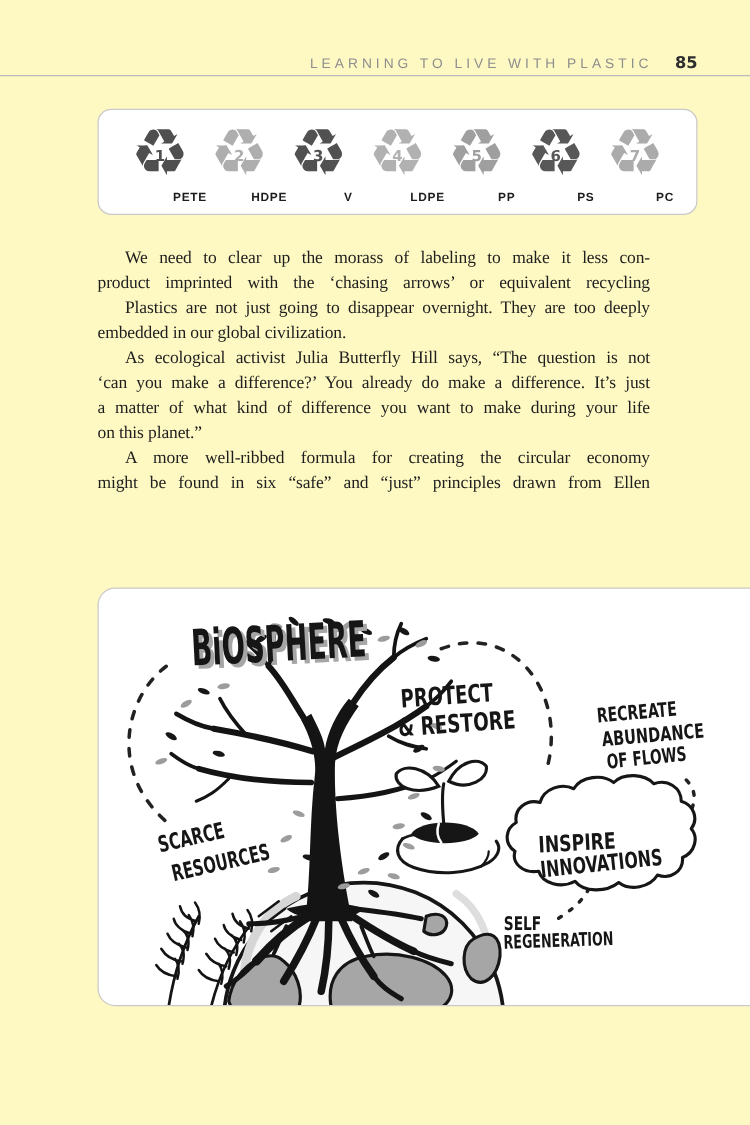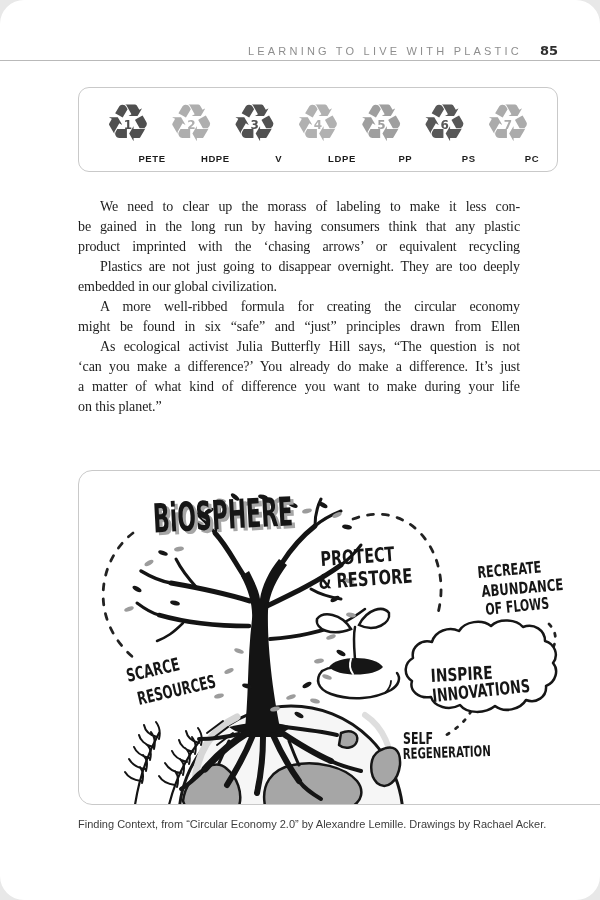--- a/index.html
+++ b/index.html
@@ -1,17 +1,17 @@
 <!DOCTYPE html>
 <html><head>
 <meta charset="utf-8">
 <style>
   html,body{margin:0;padding:0;background:#e8e8e8;}
-  .page{position:relative;width:600px;height:900px;background:#ffffff;overflow:hidden;
-        font-family:"Liberation Serif",serif;margin:0 auto;border-radius:24px;}
+  .page{position:relative;width:600px;height:900px;background:#fef9c3;overflow:hidden;
+        font-family:"Liberation Serif",serif;margin:0 auto;}
   
   .page-header{position:absolute;top:43px;right:42px;display:flex;align-items:baseline;gap:18px;}
   .running-head{font-family:"Liberation Sans",sans-serif;font-size:11px;letter-spacing:3.2px;
                 color:#8e8e8e;font-weight:400;}
   .page-num{font-family:"DejaVu Sans",sans-serif;font-size:13px;font-weight:600;color:#2e2e2e;text-align:right;}
   .header-rule{position:absolute;top:60px;left:0;width:600px;height:0;border-top:1px solid #b9b9b9;}
   
   .recycle-box{position:absolute;left:78px;top:87px;width:480px;height:85px;box-sizing:border-box;
                border:1.5px solid #c9c9c9;border-radius:11px;display:flex;justify-content:space-between;
                align-items:flex-start;padding:8px 20px 0 20px;background:#fff;}
@@ -97,36 +97,35 @@
         <span class="r-sym">♻</span>
         <span class="r-num">7</span>
       </div>
       <div class="r-label">PC</div>
     </div>
   </div>
 
   <main class="body-text">
     <div class="para">
       <div class="line first">We need to clear up the morass of labeling to make it less con-</div>
-      <div class="line">be gained in the long run by having consumers think that any plastic</div>
       <div class="line">product imprinted with the ‘chasing arrows’ or equivalent recycling</div>
     </div>
     <div class="para">
       <div class="line first">Plastics are not just going to disappear overnight. They are too deeply</div>
       <div class="line last">embedded in our global civilization.</div>
-    </div>
-    <div class="para">
-      <div class="line first">A more well-ribbed formula for creating the circular economy</div>
-      <div class="line">might be found in six “safe” and “just” principles drawn from Ellen</div>
     </div>
     <div class="para">
       <div class="line first">As ecological activist Julia Butterfly Hill says, “The question is not</div>
       <div class="line">‘can you make a difference?’ You already do make a difference. It’s just</div>
       <div class="line">a matter of what kind of difference you want to make during your life</div>
       <div class="line last">on this planet.”</div>
+    </div>
+    <div class="para">
+      <div class="line first">A more well-ribbed formula for creating the circular economy</div>
+      <div class="line">might be found in six “safe” and “just” principles drawn from Ellen</div>
     </div>
   </main>
 
   <figure class="illu">
     <svg width="540" height="335" viewBox="0 0 540 335">
 
       <g stroke="#222" stroke-width="2.8" fill="none" stroke-linecap="round">
         <path d="M54,62 C20,88 8,148 56,188" stroke-dasharray="6 9"></path>
         <path d="M274,48 C332,26 374,84 359,142" stroke-dasharray="6 9"></path>
         <path d="M470,153 C479,162 478,173 470,183" stroke-dasharray="3 8"></path>
@@ -258,15 +257,14 @@
         <text class="hand" x="324" y="288" font-size="15" textLength="88" lengthAdjust="spacingAndGlyphs" transform="rotate(-2 324 288)">REGENERATION</text>
       </g>
 
       <g transform="rotate(-3 140 45)">
         <text class="hand-shadow" x="77" y="61" font-size="40" textLength="140" lengthAdjust="spacingAndGlyphs">BiOSPHERE</text>
         <text class="hand" x="74" y="58" font-size="40" textLength="140" lengthAdjust="spacingAndGlyphs">BiOSPHERE</text>
       </g>
     </svg>
   </figure>
 
-  <div class="caption">Finding Context, from “Circular Economy 2.0” by Alexandre Lemille. Drawings by Rachael Acker.</div>
 
 </div>
 
 </body></html>

